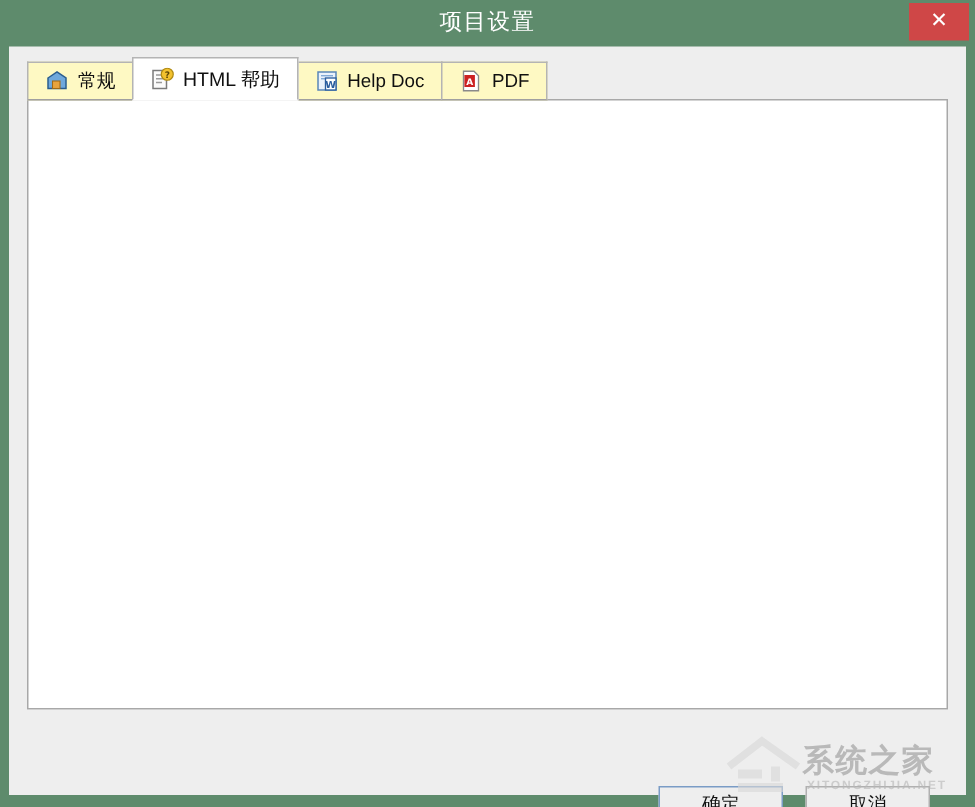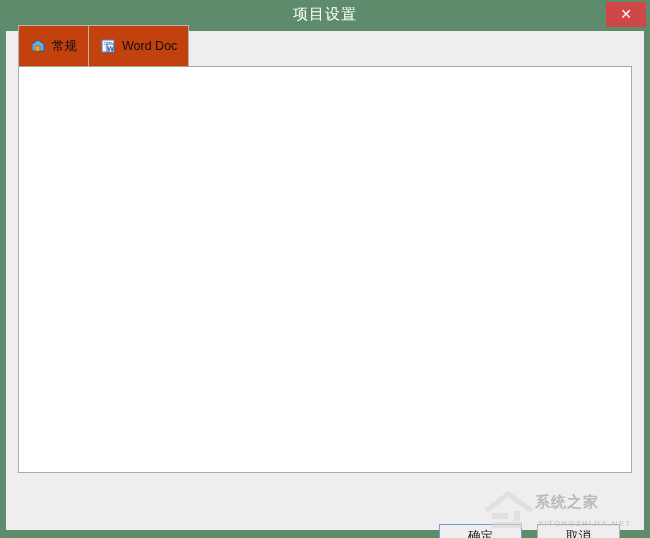--- a/index.html
+++ b/index.html
@@ -64,22 +64,22 @@
   #tabstrip {
     position: absolute;
     left: 12px; top: 7px;
     width: 614px;
     height: 29px;
     display: flex;
     align-items: flex-end;
     z-index: 3;
   }
   .tab {
-    height: 42px;
-    background: #c2410c;
+    height: 26px;
+    background: #fef9c3;
     border: 1px solid #b4b4b4;
     border-bottom: 1px solid #a0a0a0;
     margin-right: -1px;
     display: flex;
     align-items: center;
     justify-content: center;
     padding: 0 11px;
     box-sizing: border-box;
     font-size: 12.5px;
     color: #101010;
@@ -268,21 +268,21 @@
     left: 480px; top: 487px;
     width: 170px;
     height: 51px;
     pointer-events: none;
     opacity: 0.62;
     z-index: 9;
   }
   #wm-text {
     position: absolute;
     left: 55px; top: 6px;
-    font-size: 15px;
+    font-size: 21px;
     font-weight: bold;
     color: #9a9a9a;
     white-space: nowrap;
     letter-spacing: 1px;
   }
   #wm-sub {
     position: absolute;
     left: 58px; top: 32px;
     font-size: 8px;
     color: #b8b8b8;
@@ -315,35 +315,58 @@
       <div class="tab">
         <span class="ticon">
           <svg width="16" height="16" viewBox="0 0 16 16">
             <path d="M2 6 L8 2 L14 6 L14 13 L2 13 Z" fill="#6fa8dc" stroke="#2a5d8f" stroke-width="1"></path>
             <rect x="5" y="8" width="5" height="5" fill="#e8a33d" stroke="#a06a16" stroke-width="0.7"></rect>
           </svg>
         </span>
         <span class="tlabel">常规</span>
       </div>
 
+      <div class="tab active">
+        <span class="ticon">
+          <svg width="16" height="16" viewBox="0 0 16 16">
+            <rect x="2" y="2" width="9" height="12" fill="#fbfbfb" stroke="#7b7b7b" stroke-width="1"></rect>
+            <line x1="4" y1="5" x2="9" y2="5" stroke="#9a9a9a" stroke-width="0.9"></line>
+            <line x1="4" y1="7.5" x2="9" y2="7.5" stroke="#9a9a9a" stroke-width="0.9"></line>
+            <line x1="4" y1="10" x2="8" y2="10" stroke="#9a9a9a" stroke-width="0.9"></line>
+            <circle cx="11.5" cy="4.5" r="4" fill="#f2c12e" stroke="#b08a12" stroke-width="0.8"></circle>
+            <text x="11.5" y="7.2" font-size="6" font-weight="bold" fill="#5a4405" text-anchor="middle" font-family="DejaVu Sans">?</text>
+          </svg>
+        </span>
+        <span class="tlabel">HTML 帮助</span>
+      </div>
 
 
       <div class="tab">
         <span class="ticon">
           <svg width="16" height="16" viewBox="0 0 16 16">
             <rect x="2" y="2" width="12" height="12" fill="#eaf2fb" stroke="#5a86b8" stroke-width="1"></rect>
             <line x1="4" y1="4.5" x2="12" y2="4.5" stroke="#6f9ecf" stroke-width="0.8"></line>
             <line x1="4" y1="6.5" x2="12" y2="6.5" stroke="#6f9ecf" stroke-width="0.8"></line>
             <rect x="7" y="6" width="7" height="8" fill="#ffffff" stroke="#2b5e9e" stroke-width="0.9"></rect>
             <text x="10.5" y="12.6" font-size="6.5" font-weight="bold" fill="#2b5e9e" text-anchor="middle" font-family="DejaVu Sans">W</text>
           </svg>
         </span>
-        <span class="tlabel">Word Doc</span>
-      </div>
-
+        <span class="tlabel">Help Doc</span>
+      </div>
+
+      <div class="tab">
+        <span class="ticon">
+          <svg width="16" height="16" viewBox="0 0 16 16">
+            <path d="M3 1.5 H10 L13 4.5 V14.5 H3 Z" fill="#ffffff" stroke="#8a8a8a" stroke-width="0.9"></path>
+            <rect x="3.6" y="4" width="7" height="8" fill="#cc2222"></rect>
+            <text x="7.1" y="10.4" font-size="6" font-weight="bold" fill="#ffffff" text-anchor="middle" font-family="DejaVu Sans">A</text>
+          </svg>
+        </span>
+        <span class="tlabel">PDF</span>
+      </div>
 
 
     </div>
 
     <div class="row" style="top:93px;">
       <div class="flabel" style="left:22px; width:80px;">编译文件:</div>
       <div class="field" style="left:102px; width:476px;">&lt;Project_Folder&gt;_output\HTML Help\help.chm</div>
       <div class="browse" style="left:586px;">...</div>
     </div>
 

